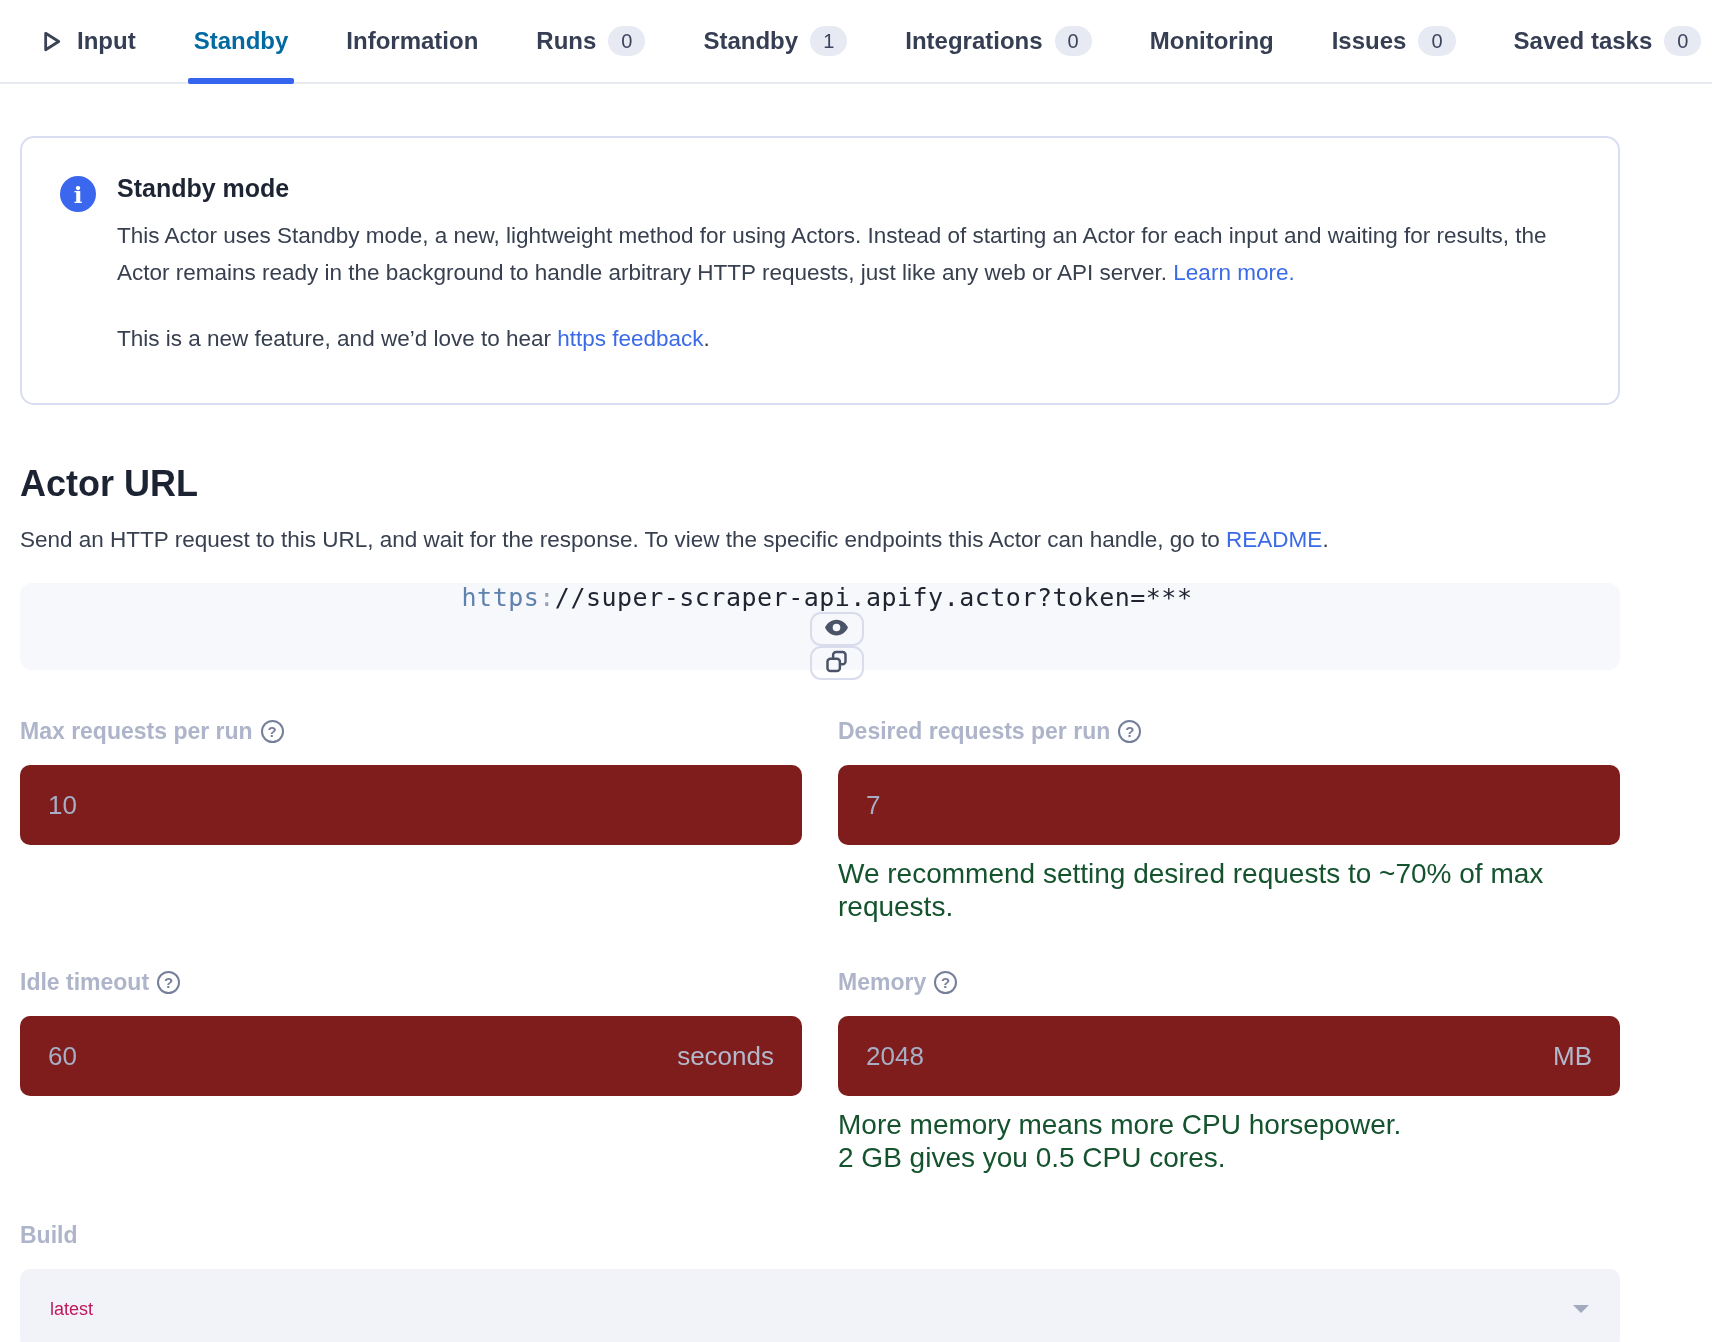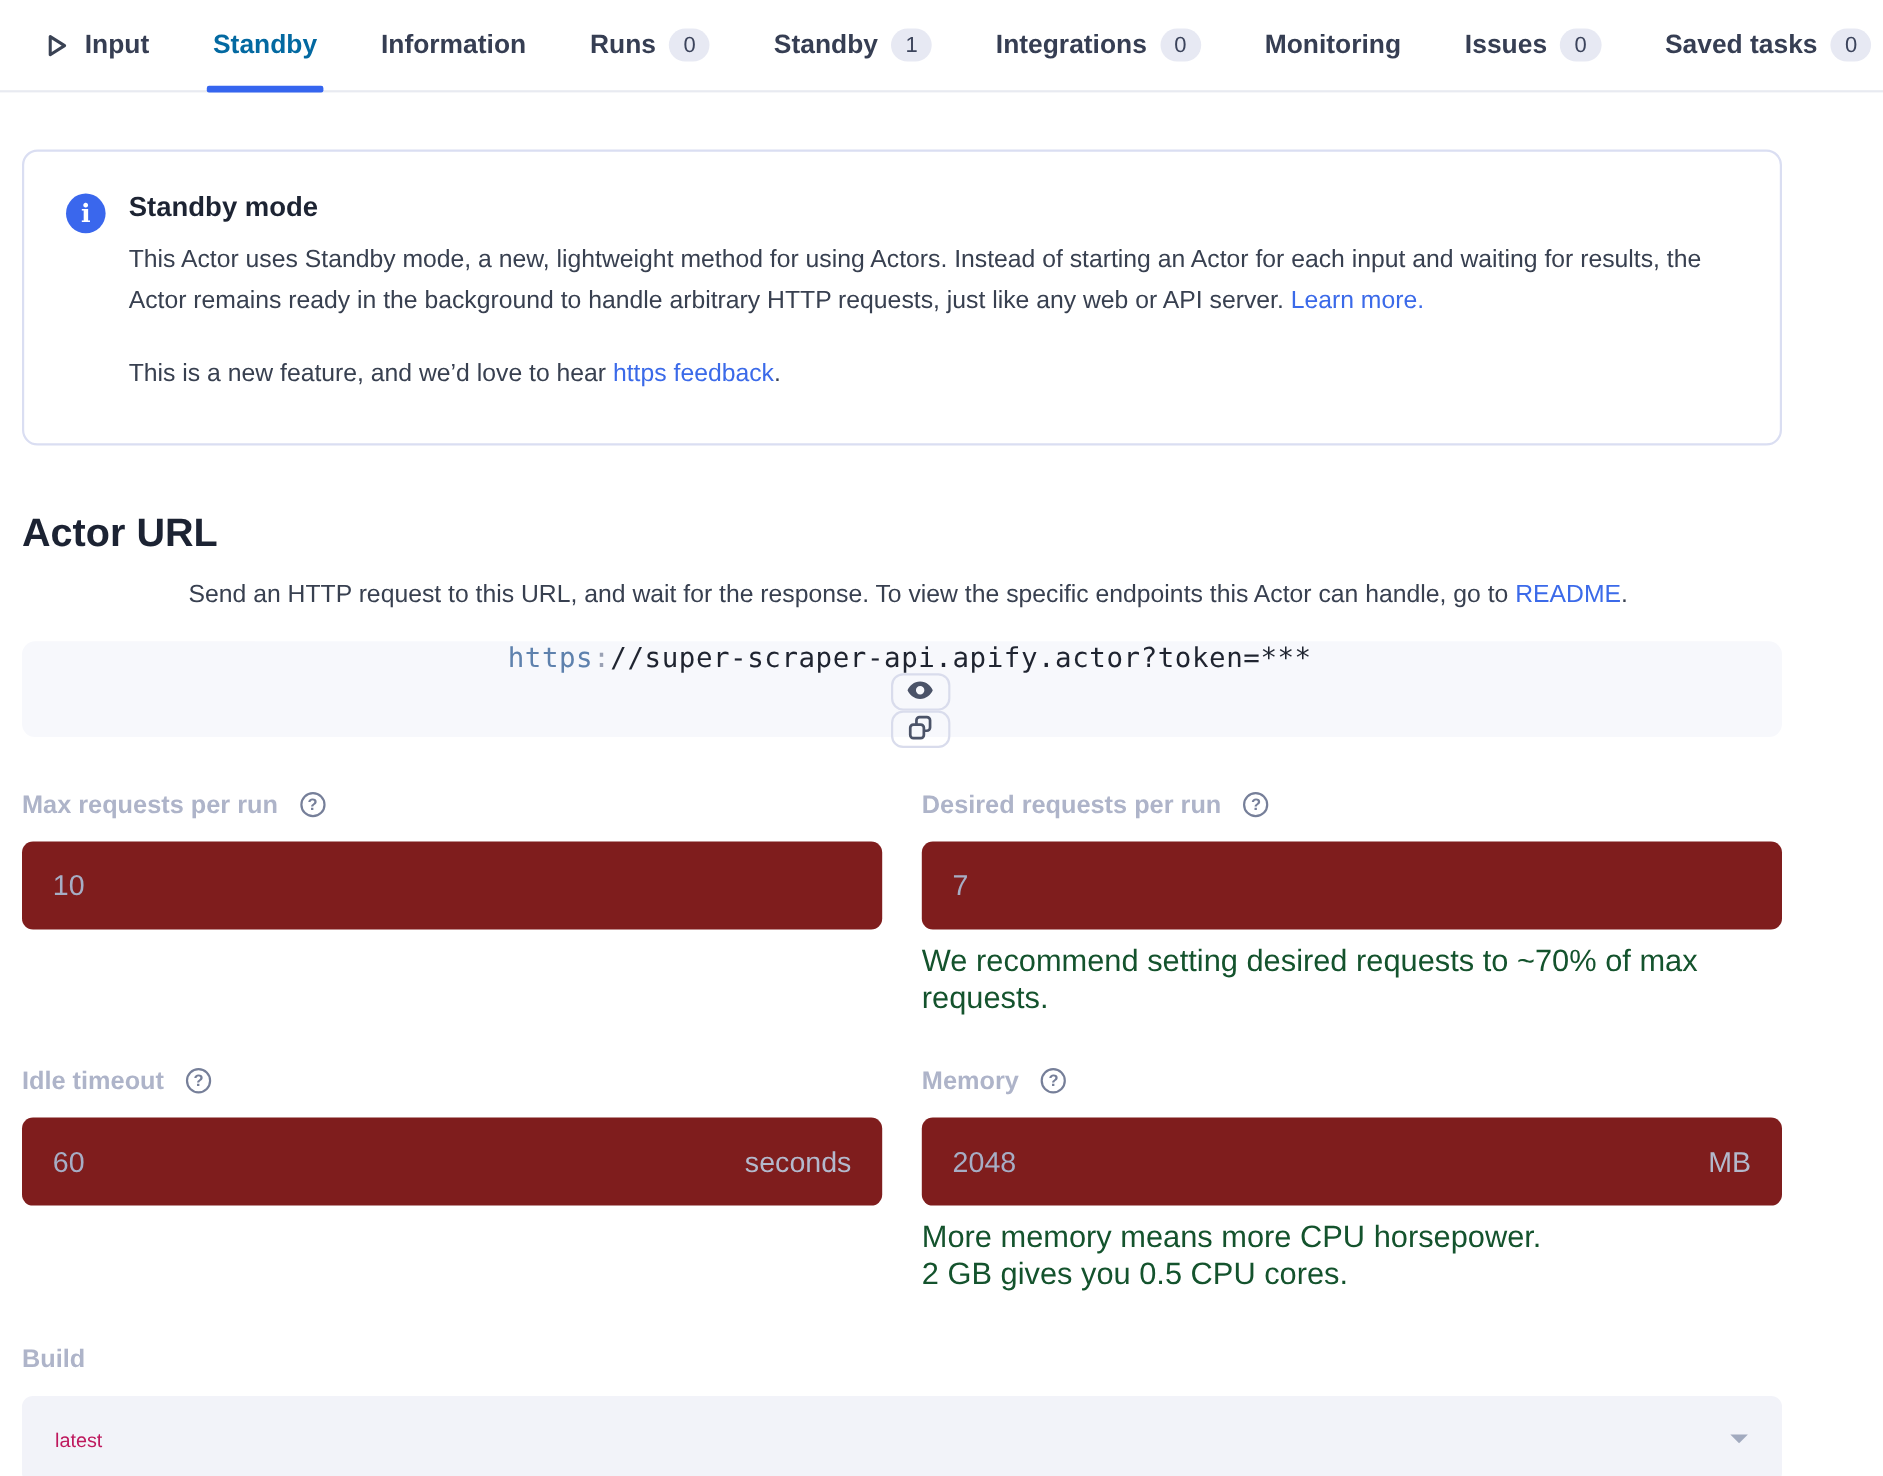--- a/index.html
+++ b/index.html
@@ -41,21 +41,21 @@
     display: flex; align-items: center; justify-content: center; margin-top: 2px;
     font-family: "DejaVu Serif", serif;
   }
   .banner h2 { font-size: 25px; font-weight: 700; color: #1d2433; margin-bottom: 14px; }
   .banner p { font-size: 22.5px; line-height: 37px; color: #384050; max-width: 1450px; }
   .banner p + p { margin-top: 29px; }
   a.link { color: #3b6ae9; text-decoration: none; cursor: pointer; }
 
   
   .section-title { margin-top: 58px; font-size: 36px; font-weight: 700; color: #1c2333; }
-  .section-desc { margin-top: 14px; font-size: 22.5px; line-height: 42px; color: #384050; max-width: 1460px; text-align: right; }
+  .section-desc { margin-top: 14px; font-size: 22.5px; line-height: 42px; color: #384050; max-width: 1460px; }
 
   .url-bar {
     margin-top: 22px; height: 87px; background: #f7f8fc; border-radius: 12px;
     display: flex; align-items: center; padding: 0 14px 0 28px; flex-direction: column;
   }
   .url-text {
     flex: 1; font-family: "DejaVu Sans Mono", "Liberation Mono", monospace;
     font-size: 25px; letter-spacing: 0.5px; white-space: nowrap;
   }
   .url-scheme { color: #5e81ad; }
@@ -67,21 +67,21 @@
     cursor: pointer; margin-left: 19px;
   }
 
   
   .form-grid {
     margin-top: 48px; display: grid; grid-template-columns: 1fr 1fr;
     column-gap: 36px; align-items: start;
   }
   .field.row2 { margin-top: 46px; }
   .field-label {
-    display: flex; align-items: center; gap: 20px;
+    display: flex; align-items: center; gap: 8px;
     font-size: 23px; font-weight: 600; color: #aeb4c9;
   }
   .help-ic {
     width: 23px; height: 23px; border: 2px solid #767f99; border-radius: 50%;
     color: #767f99; font-size: 15px; font-weight: 700;
     display: inline-flex; align-items: center; justify-content: center;
   }
   .input-shell {
     margin-top: 20px; height: 80px; background: #7f1d1d; border-radius: 10px;
     display: flex; align-items: center; padding: 0 28px;

